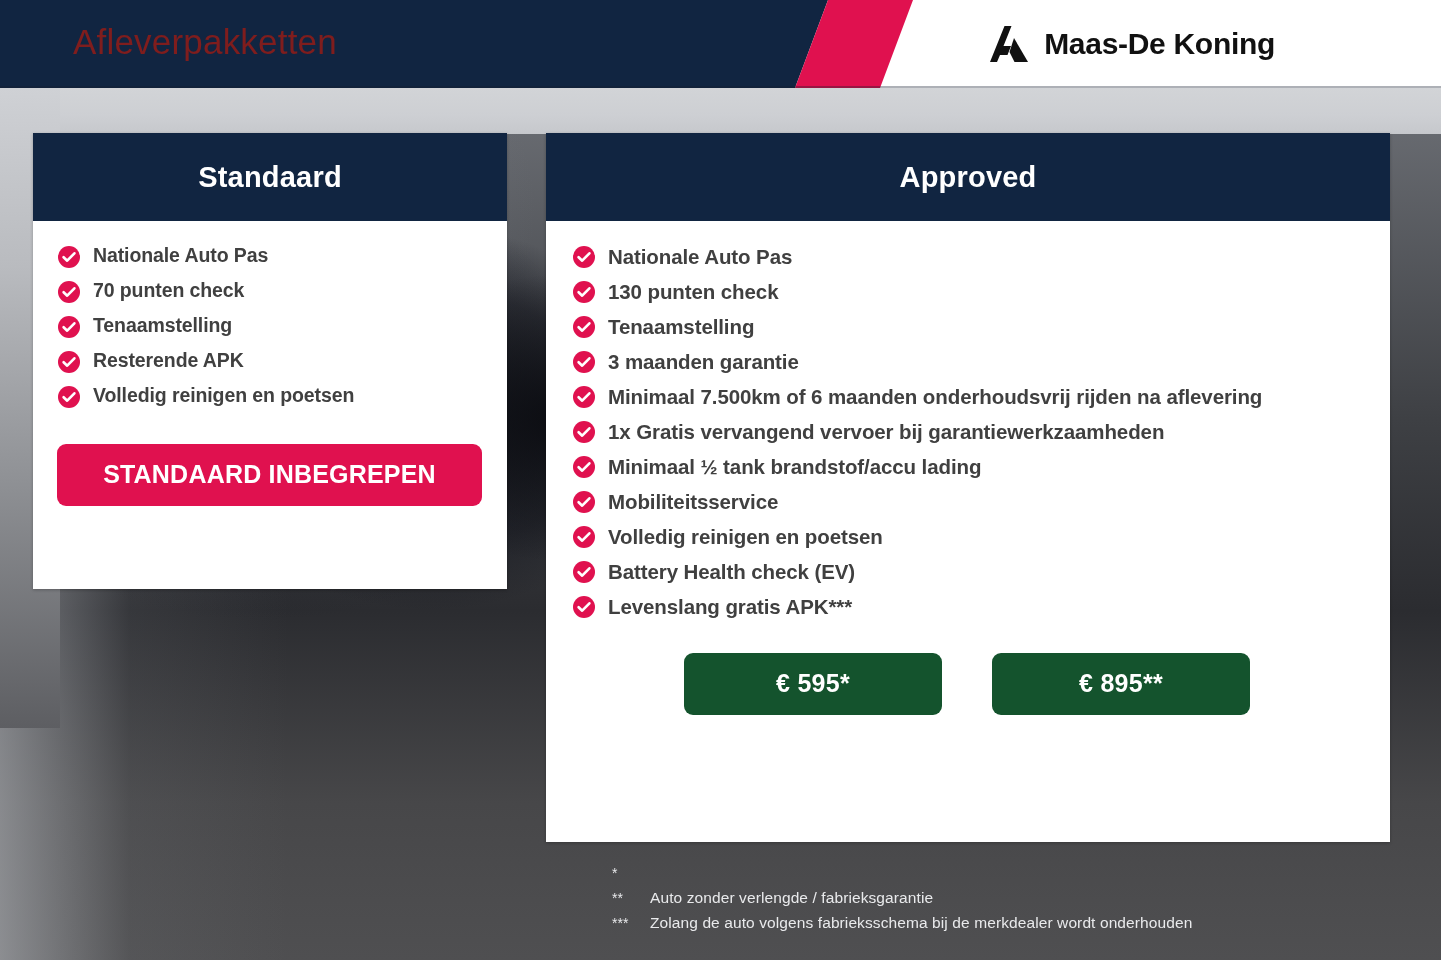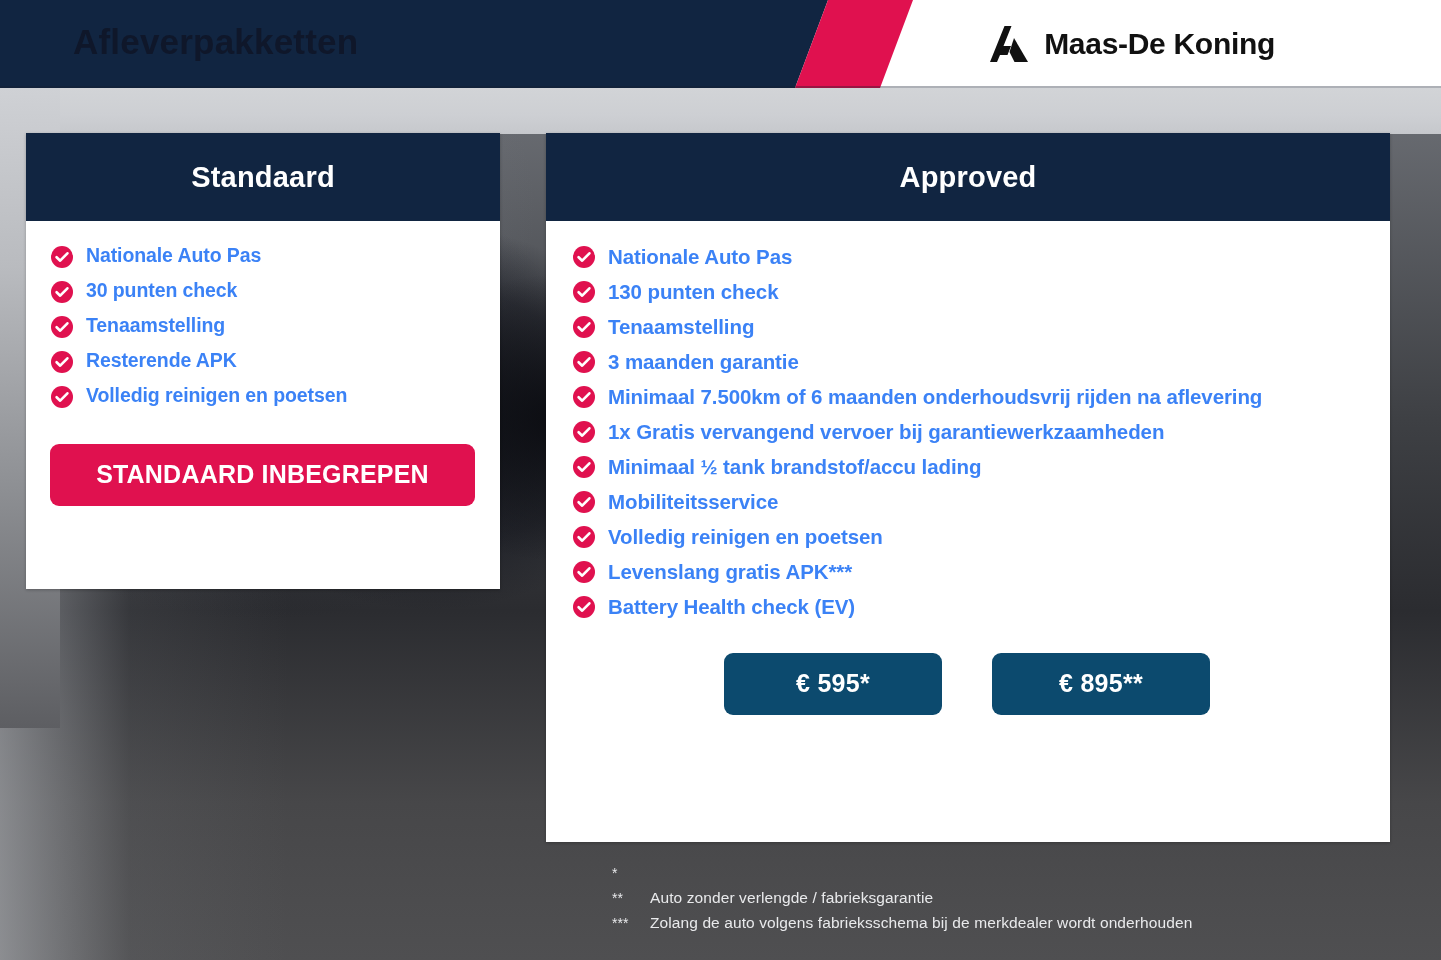--- a/index.html
+++ b/index.html
@@ -73,22 +73,22 @@
     position: absolute;
     left: 0; top: 0;
     width: 960px; height: 88px;
     background: #e0114f;
     clip-path: polygon(828px 0, 913px 0, 880px 88px, 795px 88px);
   }
   .header-title {
     position: absolute;
     left: 73px; top: 22px;
     font-size: 35px;
-    font-weight: 700;
-    color: #0f172a;
+    font-weight: 400;
+    color: #7f1d1d;
     letter-spacing: 0.2px;
   }
   .brand {
     position: absolute;
     right: 166px; top: 50%;
     transform: translateY(-50%);
     display: flex;
     align-items: center;
     gap: 13px;
   }
@@ -106,21 +106,21 @@
     width: 1441px; height: 2px;
     background: rgba(20,28,46,0.35);
   }
 
   
   .card {
     position: absolute;
     background: #ffffff;
     box-shadow: 0 1px 3px rgba(0,0,0,0.25);
   }
-  .card-std   { left: 26px;  top: 133px; width: 474px;  height: 456px; }
+  .card-std   { left: 33px;  top: 133px; width: 474px;  height: 456px; }
   .card-appr  { left: 546px; top: 133px; width: 844px;  height: 709px; }
 
   .card-head {
     height: 88px;
     background: #112541;
     display: flex;
     align-items: center;
     justify-content: center;
   }
   .card-head-title {
@@ -145,21 +145,21 @@
 
   .check-icon {
     flex: 0 0 auto;
     width: 24px; height: 24px;
     margin-top: 2px;
     display: block;
   }
   .feature-text {
     font-size: 19.5px;
     font-weight: 700;
-    color: #3b82f6;
+    color: #404040;
     line-height: 1.28;
     letter-spacing: -0.1px;
   }
   .card-appr .feature-text { font-size: 20.5px; line-height: 1.32; }
 
   
   .std-cta-wrap { padding: 26px 25px 26px 24px; }
   .std-cta {
     display: block;
     width: 100%;
@@ -176,24 +176,24 @@
   }
 
   
   .price-row {
     display: flex;
     justify-content: center;
     gap: 50px;
     padding: 24px 0 26px 0;
   }
   .price-btn {
-    width: 218px;
+    width: 258px;
     border: none;
     border-radius: 9px;
-    background: #0c4a6e;
+    background: #14532d;
     color: #ffffff;
     font-family: inherit;
     font-size: 25px;
     font-weight: 700;
     letter-spacing: 0.3px;
     padding: 16px 0 17px 0;
     cursor: pointer;
   }
 
   
@@ -251,21 +251,21 @@
             <circle cx="12" cy="12" r="11" fill="#e0114f"></circle>
             <path d="M6.6 12.2 L10.2 15.7 L17.4 8.3" stroke="#ffffff" stroke-width="2.6" fill="none" stroke-linecap="round" stroke-linejoin="round"></path>
           </svg>
           <span class="feature-text">Nationale Auto Pas</span>
         </li>
         <li class="feature">
           <svg class="check-icon" viewBox="0 0 24 24" aria-hidden="true">
             <circle cx="12" cy="12" r="11" fill="#e0114f"></circle>
             <path d="M6.6 12.2 L10.2 15.7 L17.4 8.3" stroke="#ffffff" stroke-width="2.6" fill="none" stroke-linecap="round" stroke-linejoin="round"></path>
           </svg>
-          <span class="feature-text">30 punten check</span>
+          <span class="feature-text">70 punten check</span>
         </li>
         <li class="feature">
           <svg class="check-icon" viewBox="0 0 24 24" aria-hidden="true">
             <circle cx="12" cy="12" r="11" fill="#e0114f"></circle>
             <path d="M6.6 12.2 L10.2 15.7 L17.4 8.3" stroke="#ffffff" stroke-width="2.6" fill="none" stroke-linecap="round" stroke-linejoin="round"></path>
           </svg>
           <span class="feature-text">Tenaamstelling</span>
         </li>
         <li class="feature">
           <svg class="check-icon" viewBox="0 0 24 24" aria-hidden="true">
@@ -355,28 +355,28 @@
             <circle cx="12" cy="12" r="11" fill="#e0114f"></circle>
             <path d="M6.6 12.2 L10.2 15.7 L17.4 8.3" stroke="#ffffff" stroke-width="2.6" fill="none" stroke-linecap="round" stroke-linejoin="round"></path>
           </svg>
           <span class="feature-text">Volledig reinigen en poetsen</span>
         </li>
         <li class="feature">
           <svg class="check-icon" viewBox="0 0 24 24" aria-hidden="true">
             <circle cx="12" cy="12" r="11" fill="#e0114f"></circle>
             <path d="M6.6 12.2 L10.2 15.7 L17.4 8.3" stroke="#ffffff" stroke-width="2.6" fill="none" stroke-linecap="round" stroke-linejoin="round"></path>
           </svg>
+          <span class="feature-text">Battery Health check (EV)</span>
+        </li>
+        <li class="feature">
+          <svg class="check-icon" viewBox="0 0 24 24" aria-hidden="true">
+            <circle cx="12" cy="12" r="11" fill="#e0114f"></circle>
+            <path d="M6.6 12.2 L10.2 15.7 L17.4 8.3" stroke="#ffffff" stroke-width="2.6" fill="none" stroke-linecap="round" stroke-linejoin="round"></path>
+          </svg>
           <span class="feature-text">Levenslang gratis APK***</span>
-        </li>
-        <li class="feature">
-          <svg class="check-icon" viewBox="0 0 24 24" aria-hidden="true">
-            <circle cx="12" cy="12" r="11" fill="#e0114f"></circle>
-            <path d="M6.6 12.2 L10.2 15.7 L17.4 8.3" stroke="#ffffff" stroke-width="2.6" fill="none" stroke-linecap="round" stroke-linejoin="round"></path>
-          </svg>
-          <span class="feature-text">Battery Health check (EV)</span>
         </li>
       </ul>
       <div class="price-row">
         <button class="price-btn">€ 595*</button>
         <button class="price-btn">€ 895**</button>
       </div>
     </div>
   </div>
 
   <div class="footnotes">

